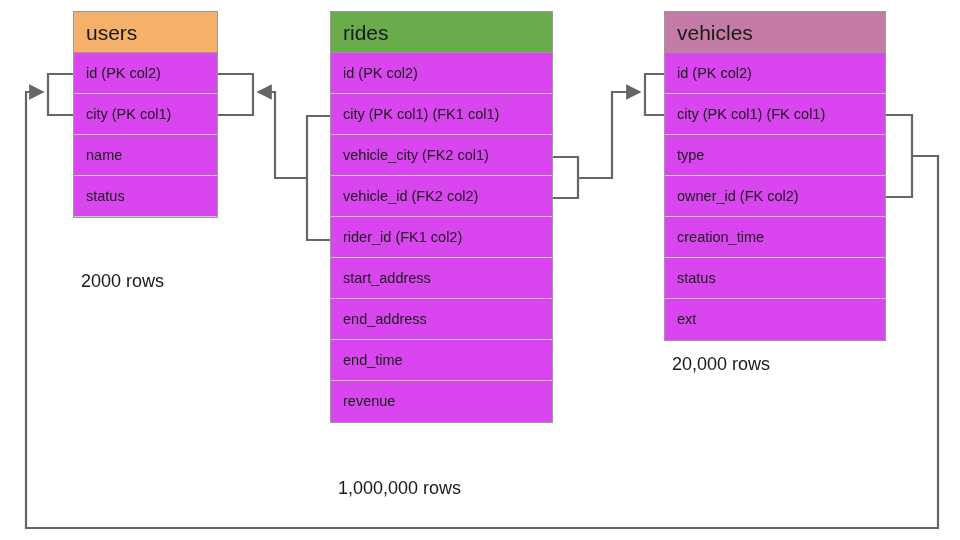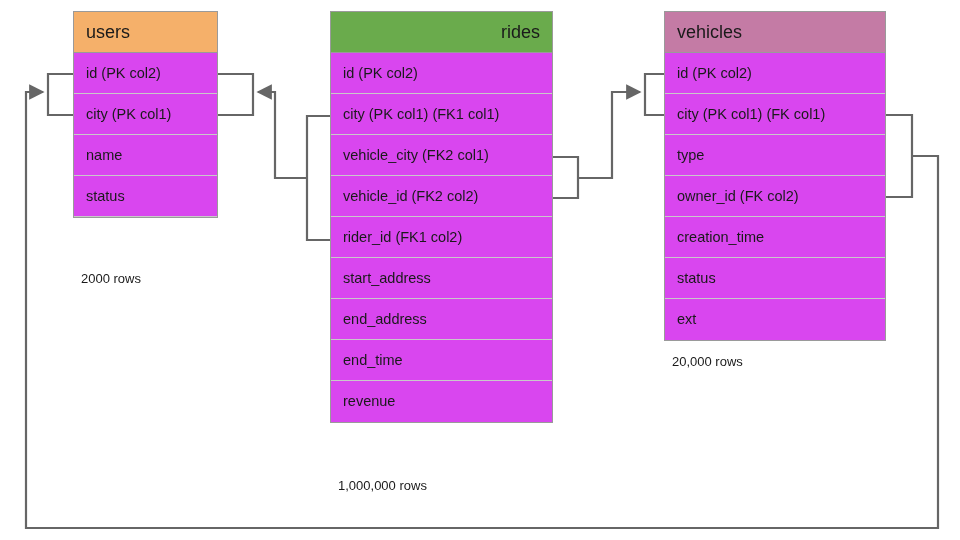--- a/index.html
+++ b/index.html
@@ -16,21 +16,21 @@
   .table{
     position:absolute;
     border:1px solid #9a9a9a;
     box-sizing:border-box;
     background:#ffffff;
   }
   .thead{
     height:41px;
     line-height:41px;
     padding:0 12px;
-    font-size:18px;
+    font-size:21px;
     color:#1a1a1a;
     box-sizing:border-box;
     border-bottom:1px solid #9a9a9a;
     white-space:nowrap;
     overflow:hidden;
   }
   .trow{
     height:41px;
     line-height:41px;
     padding:0 12px;
@@ -38,21 +38,21 @@
     color:#1a1a1a;
     box-sizing:border-box;
     border-bottom:1px solid #c9c9c9;
     white-space:nowrap;
     overflow:hidden;
     background:#d946ef;
   }
   .trow.last{border-bottom:none;}
   .rowcount{
     position:absolute;
-    font-size:13px;
+    font-size:18px;
     color:#1a1a1a;
     white-space:nowrap;
   }
 </style>
 </head>
 <body style="background: rgb(255, 255, 255);">
 
 <div id="canvas">
 
   <svg class="edges" viewBox="0 0 960 540" xmlns="http://www.w3.org/2000/svg">
@@ -96,21 +96,21 @@
   <div class="table" style="left:73px;top:11px;width:145px;">
     <div class="thead" style="background:#F5B06A;">users</div>
     <div class="trow">id (PK col2)</div>
     <div class="trow">city (PK col1)</div>
     <div class="trow">name</div>
     <div class="trow">status</div>
   </div>
   <div class="rowcount" style="left:81px;top:271px;">2000 rows</div>
 
   <div class="table" style="left:330px;top:11px;width:223px;">
-    <div class="thead" style="background:#6AAB4C;text-align:right;">rides</div>
+    <div class="thead" style="background:#6AAB4C;">rides</div>
     <div class="trow">id (PK col2)</div>
     <div class="trow">city (PK col1) (FK1 col1)</div>
     <div class="trow">vehicle_city (FK2 col1)</div>
     <div class="trow">vehicle_id (FK2 col2)</div>
     <div class="trow">rider_id (FK1 col2)</div>
     <div class="trow">start_address</div>
     <div class="trow">end_address</div>
     <div class="trow">end_time</div>
     <div class="trow last">revenue</div>
   </div>

